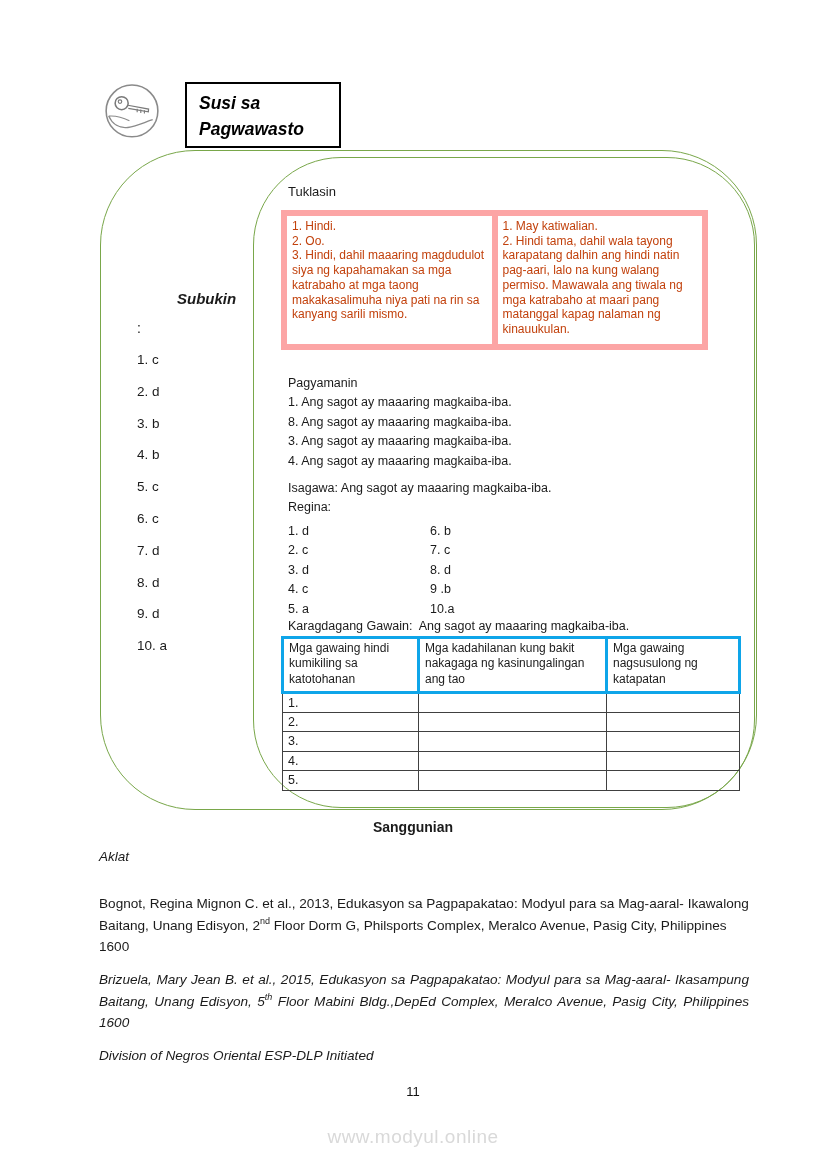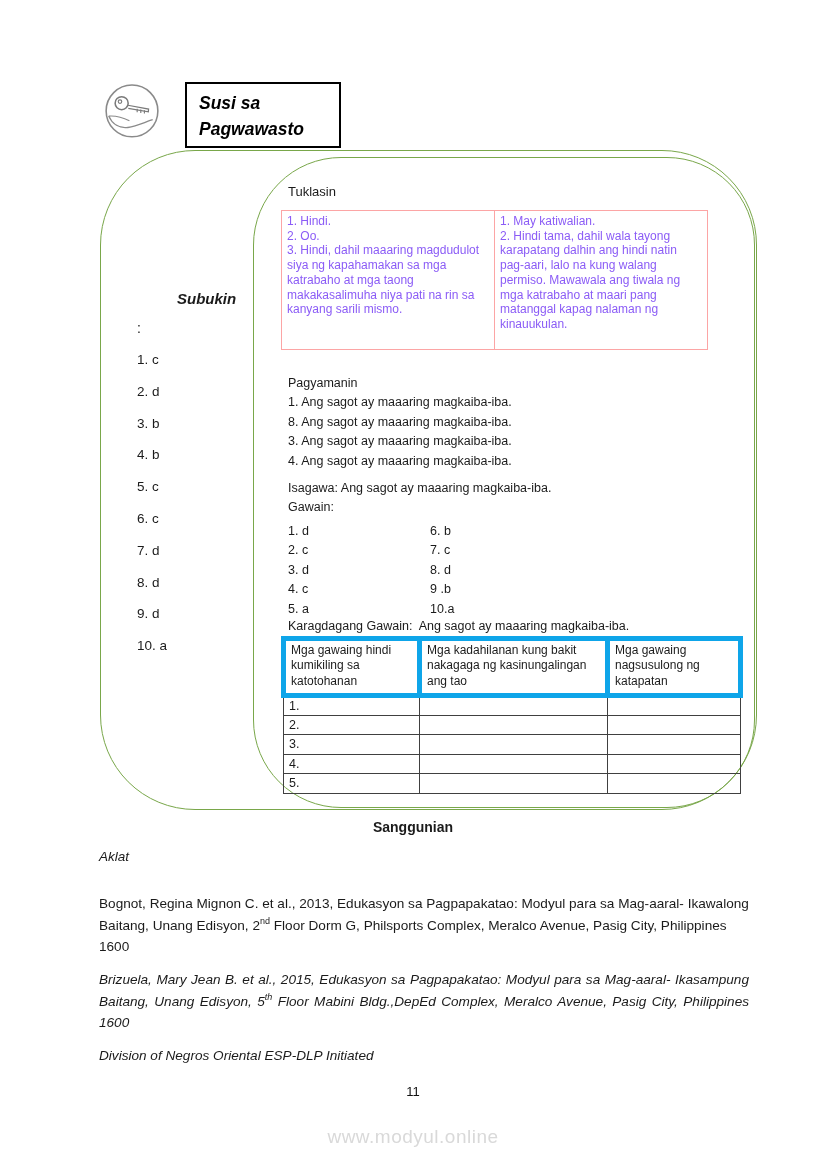--- a/index.html
+++ b/index.html
@@ -31,40 +31,40 @@
   .subukin-colon { position:absolute; left:137px; top:320px; font-size:14px; }
   .subukin-list { position:absolute; left:137px; top:352px; }
   .subukin-list div { height:31.8px; font-size:13.5px; }
   
   .tuklasin-label { position:absolute; left:288px; top:184px; font-size:13px; }
   .tuklasin-table {
     position:absolute; left:281px; top:210px; width:427px; height:140px;
     border-collapse:collapse; table-layout:fixed;
   }
   .tuklasin-table td {
-    border:1px solid #fca5a5; vertical-align:top; font-size:12px; line-height:14.7px;
-    padding:3px 7px 6px 5px; white-space:pre-line; color:#8b5cf6;
+    border:6px solid #fca5a5; vertical-align:top; font-size:12px; line-height:14.7px;
+    padding:3px 7px 6px 5px; white-space:pre-line; color:#c2410c;
   }
   
   .pagyamanin { position:absolute; left:288px; top:376px; font-size:12.5px; }
   .pagyamanin div { height:19.4px; }
   .isagawa { position:absolute; left:288px; top:481px; font-size:12.5px; }
   .tayahin-label { position:absolute; left:288px; top:500px; font-size:12.5px; }
   .tayahin-col { position:absolute; top:524px; font-size:12.5px; }
   .tayahin-col div { height:19.4px; }
   .tayahin-col.c1 { left:288px; }
   .tayahin-col.c2 { left:430px; }
   
   .kg-label { position:absolute; left:288px; top:619px; font-size:12.5px; white-space:pre-wrap; }
   .kg-table {
     position:absolute; left:281px; top:636px; width:457px;
     border-collapse:collapse; table-layout:fixed;
   }
   .kg-table th {
-    border:5px solid #0ea5e9; font-weight:normal; text-align:left; vertical-align:top;
+    border:3px solid #0ea5e9; font-weight:normal; text-align:left; vertical-align:top;
     font-size:12px; line-height:15.4px; padding:2px 6px 4px 5px; height:48px;
   }
   .kg-table td { border:1px solid #404040; height:19.5px; font-size:12.5px; padding:0 5px; vertical-align:middle; }
   
   .sanggunian-head { position:absolute; left:0; top:819px; width:826px; text-align:center; font-size:14px; font-weight:bold; }
   .aklat-label { position:absolute; left:99px; top:849px; font-size:13.5px; font-style:italic; }
   .ref { position:absolute; left:99px; width:650px; font-size:13.6px; line-height:21.6px;margin-top:16px; }
   .ref sup { font-size:9px; line-height:0; }
   .ref-bognot { top:877px; }
   .ref-brizuela { top:953px; font-style:italic; text-align:justify; }
@@ -128,21 +128,21 @@
 
   <div class="pagyamanin">
     <div>Pagyamanin</div>
     <div>1. Ang sagot ay maaaring magkaiba-iba.</div>
     <div>8. Ang sagot ay maaaring magkaiba-iba.</div>
     <div>3. Ang sagot ay maaaring magkaiba-iba.</div>
     <div>4. Ang sagot ay maaaring magkaiba-iba.</div>
   </div>
 
   <div class="isagawa">Isagawa: Ang sagot ay maaaring magkaiba-iba.</div>
-  <div class="tayahin-label">Gawain:</div>
+  <div class="tayahin-label">Regina:</div>
   <div class="tayahin-col c1">
     <div>1. d</div>
     <div>2. c</div>
     <div>3. d</div>
     <div>4. c</div>
     <div>5. a</div>
   </div>
   <div class="tayahin-col c2">
     <div>6. b</div>
     <div>7. c</div>

